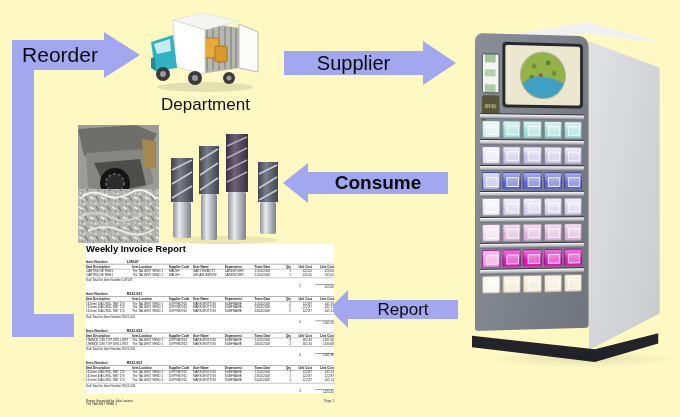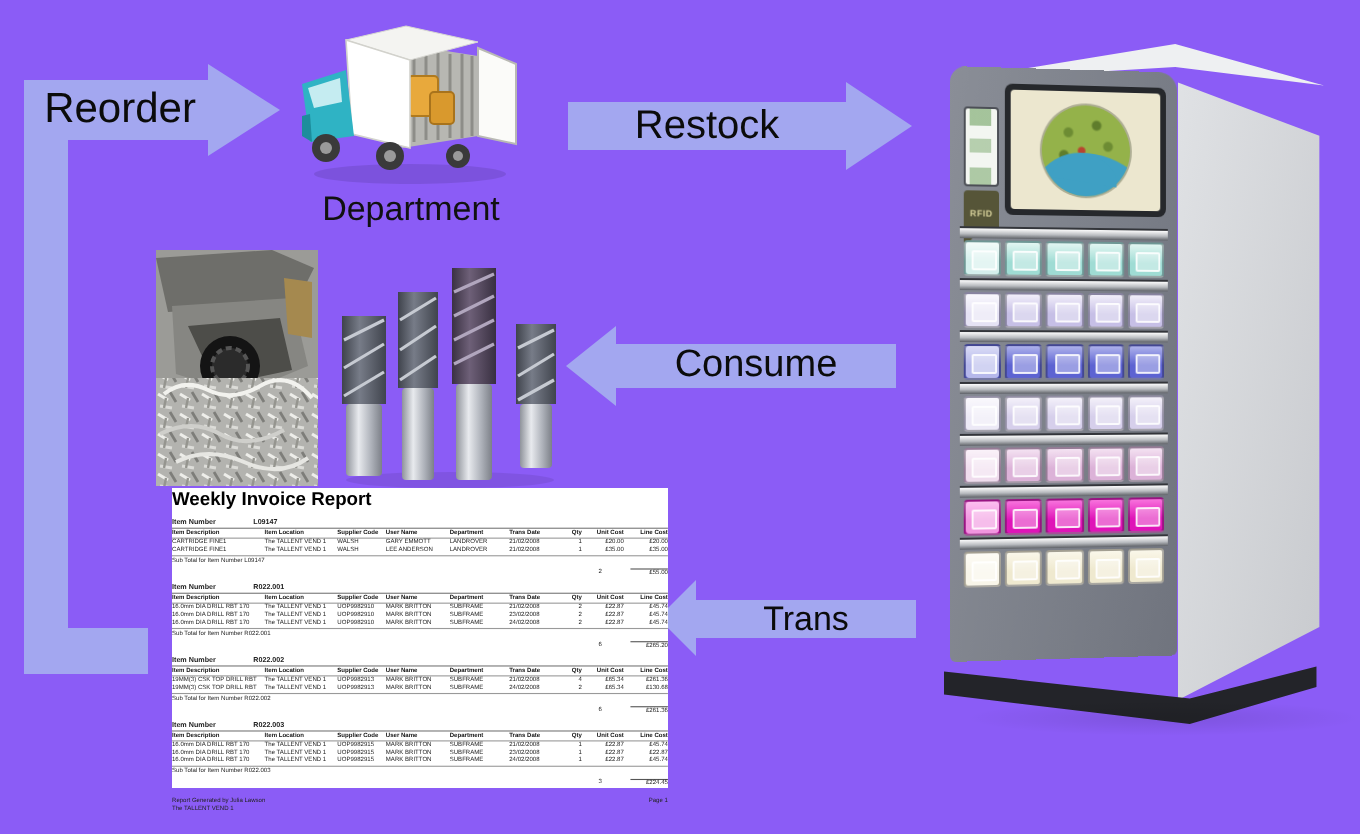--- a/index.html
+++ b/index.html
@@ -1,17 +1,17 @@
 <!DOCTYPE html>
 <html><head>
 <meta charset="utf-8">
 <style>
   html,body{margin:0;padding:0;}
   body{font-family:"Liberation Sans","DejaVu Sans",sans-serif;background:#ffffff;}
-  #stage{position:relative;width:680px;height:417px;background:#8b5cf6;overflow:hidden;}
+  #stage{position:relative;width:680px;height:417px;background:#fef9c3;overflow:hidden;}
 
   
   .abar{position:absolute;background:var(--arrow);}
   .alabel{position:absolute;color:#0b0b0b;white-space:nowrap;display:flex;align-items:center;justify-content:center;}
   .head-right{position:absolute;width:0;height:0;border-style:solid;border-color:transparent;border-left-color:var(--arrow);}
   .head-left{position:absolute;width:0;height:0;border-style:solid;border-color:transparent;border-right-color:var(--arrow);}
 
   
   #reorder-body{left:12px;top:40px;width:92px;height:30px;}
   #reorder-head{left:104px;top:32px;border-width:23px 0 23px 36px;}
@@ -20,21 +20,21 @@
   #loop-foot{left:12px;top:314px;width:62px;height:23px;}
 
   
   #restock-body{left:284px;top:51px;width:139px;height:24px;}
   #restock-head{left:423px;top:41px;border-width:22px 0 22px 33px;}
   #restock-label{left:284px;top:49px;width:139px;height:28px;font-size:20px;}
 
   
   #consume-head{left:283px;top:163px;border-width:20px 25px 20px 0;}
   #consume-body{left:308px;top:172px;width:140px;height:22px;}
-  #consume-label{left:308px;top:170px;width:140px;height:26px;font-size:19px;}
+  #consume-label{left:308px;top:170px;width:140px;height:26px;font-size:19px;font-weight:bold;}
 
   
   #reportarrow-head{left:329px;top:290px;border-width:19px 19px 19px 0;}
   #reportarrow-body{left:348px;top:300px;width:110px;height:19px;}
   #reportarrow-label{left:348px;top:298px;width:110px;height:23px;font-size:17px;}
 
   
   #truck{position:absolute;left:143px;top:8px;width:125px;height:90px;}
   #suppliers-caption{position:absolute;left:143px;top:95px;width:125px;text-align:center;font-size:17px;color:#111;}
 
@@ -111,29 +111,29 @@
 <div id="stage" style="--arrow: #a3a7f0;">
 
   <div class="abar" id="loop-vertical"></div>
   <div class="abar" id="loop-foot"></div>
   <div class="abar" id="reorder-body"></div>
   <div class="head-right" id="reorder-head"></div>
   <div class="alabel" id="reorder-label">Reorder</div>
 
   <div class="abar" id="restock-body"></div>
   <div class="head-right" id="restock-head"></div>
-  <div class="alabel" id="restock-label">Restock</div>
+  <div class="alabel" id="restock-label">Supplier</div>
 
   <div class="abar" id="consume-body"></div>
   <div class="head-left" id="consume-head"></div>
   <div class="alabel" id="consume-label">Consume</div>
 
   <div class="abar" id="reportarrow-body"></div>
   <div class="head-left" id="reportarrow-head"></div>
-  <div class="alabel" id="reportarrow-label">Trans</div>
+  <div class="alabel" id="reportarrow-label">Report</div>
 
   <div id="truck">
     <svg viewBox="0 0 125 90" width="125" height="90">
       <ellipse cx="62" cy="79" rx="48" ry="5" fill="rgba(0,0,0,0.10)"></ellipse>
       <polygon points="96,16 115,24 115,64 96,60" fill="#fbfbf9" stroke="#b9b9b4" stroke-width="1"></polygon>
       <polygon points="58,14 96,20 96,60 58,66" fill="#b7b7b2"></polygon>
       <g stroke="#8d8d88" stroke-width="1.5">
         <line x1="64" y1="17" x2="64" y2="63"></line>
           <line x1="70" y1="18" x2="70" y2="62"></line>
         <line x1="76" y1="18" x2="76" y2="62"></line>

